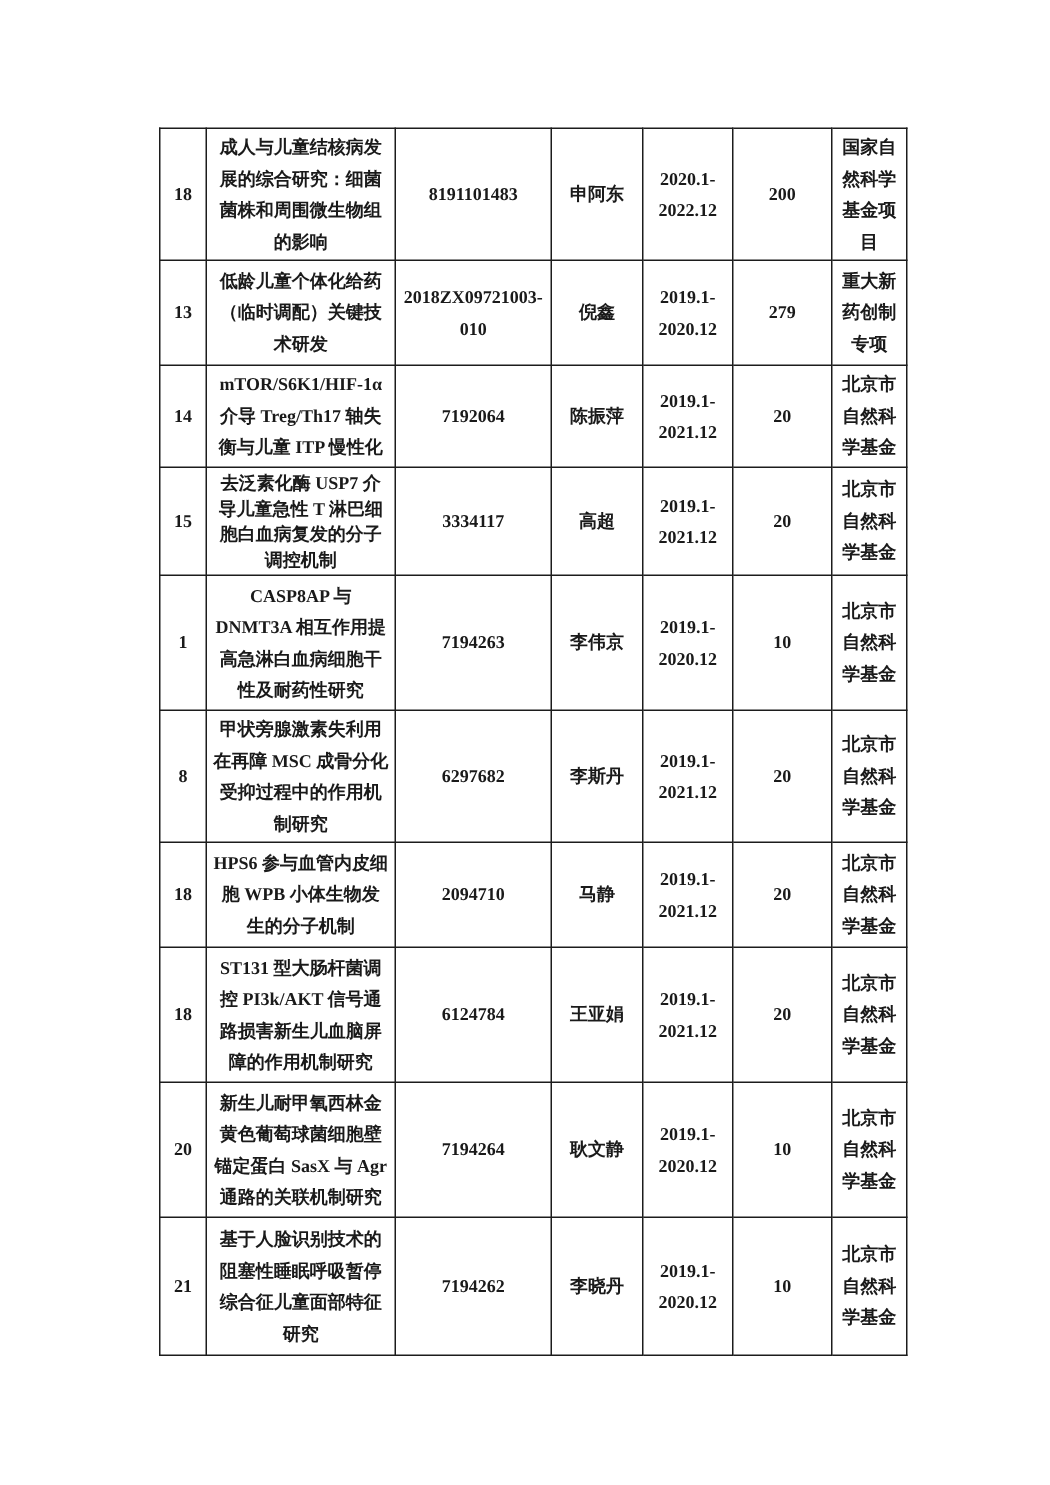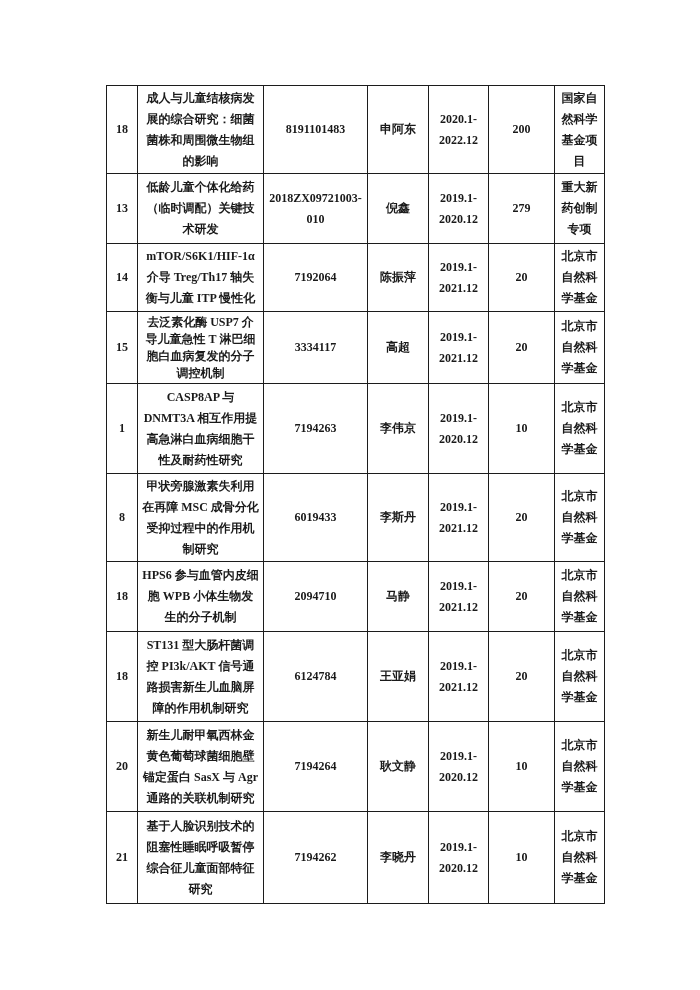--- a/index.html
+++ b/index.html
@@ -135,21 +135,21 @@
         <td>北京市
 自然科
 学基金</td>
       </tr>
       <tr class="h88">
         <td>8</td>
         <td class="title">甲状旁腺激素失利用
 在再障 MSC 成骨分化
 受抑过程中的作用机
 制研究</td>
-        <td>6019433</td>
+        <td>6297682</td>
         <td>李斯丹</td>
         <td>2019.1-
 2021.12</td>
         <td>20</td>
         <td>北京市
 自然科
 学基金</td>
       </tr>
       <tr class="h70">
         <td>18</td>

